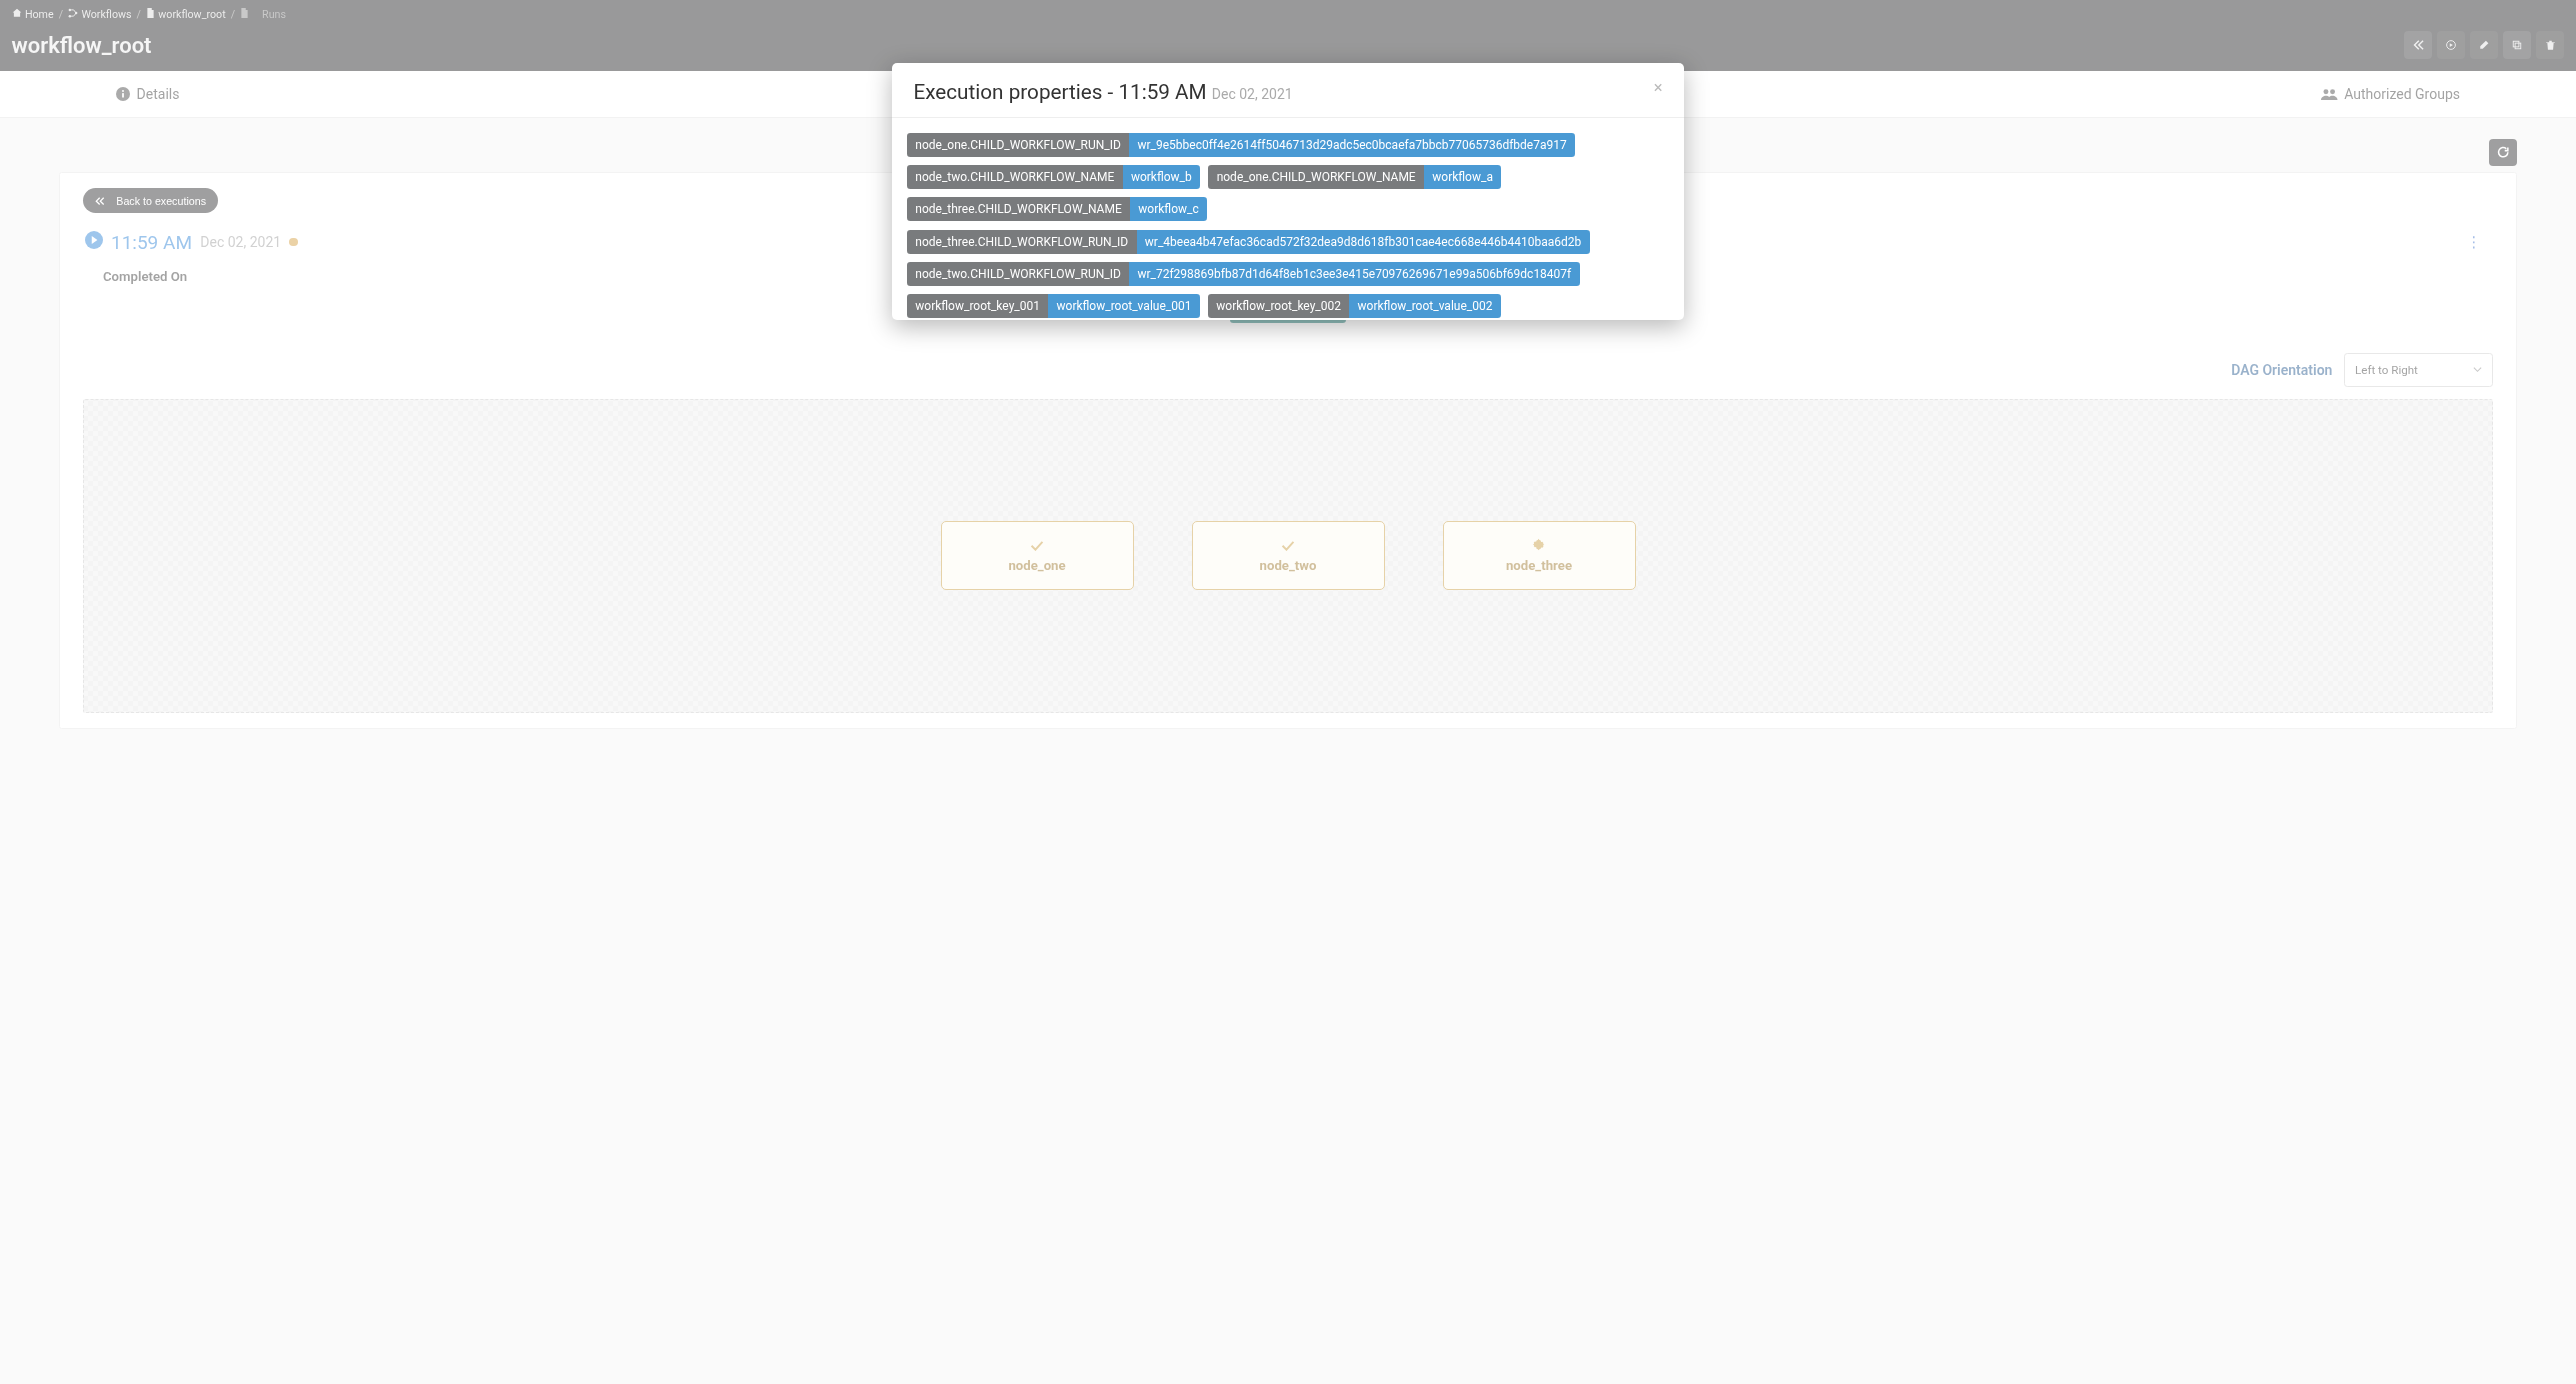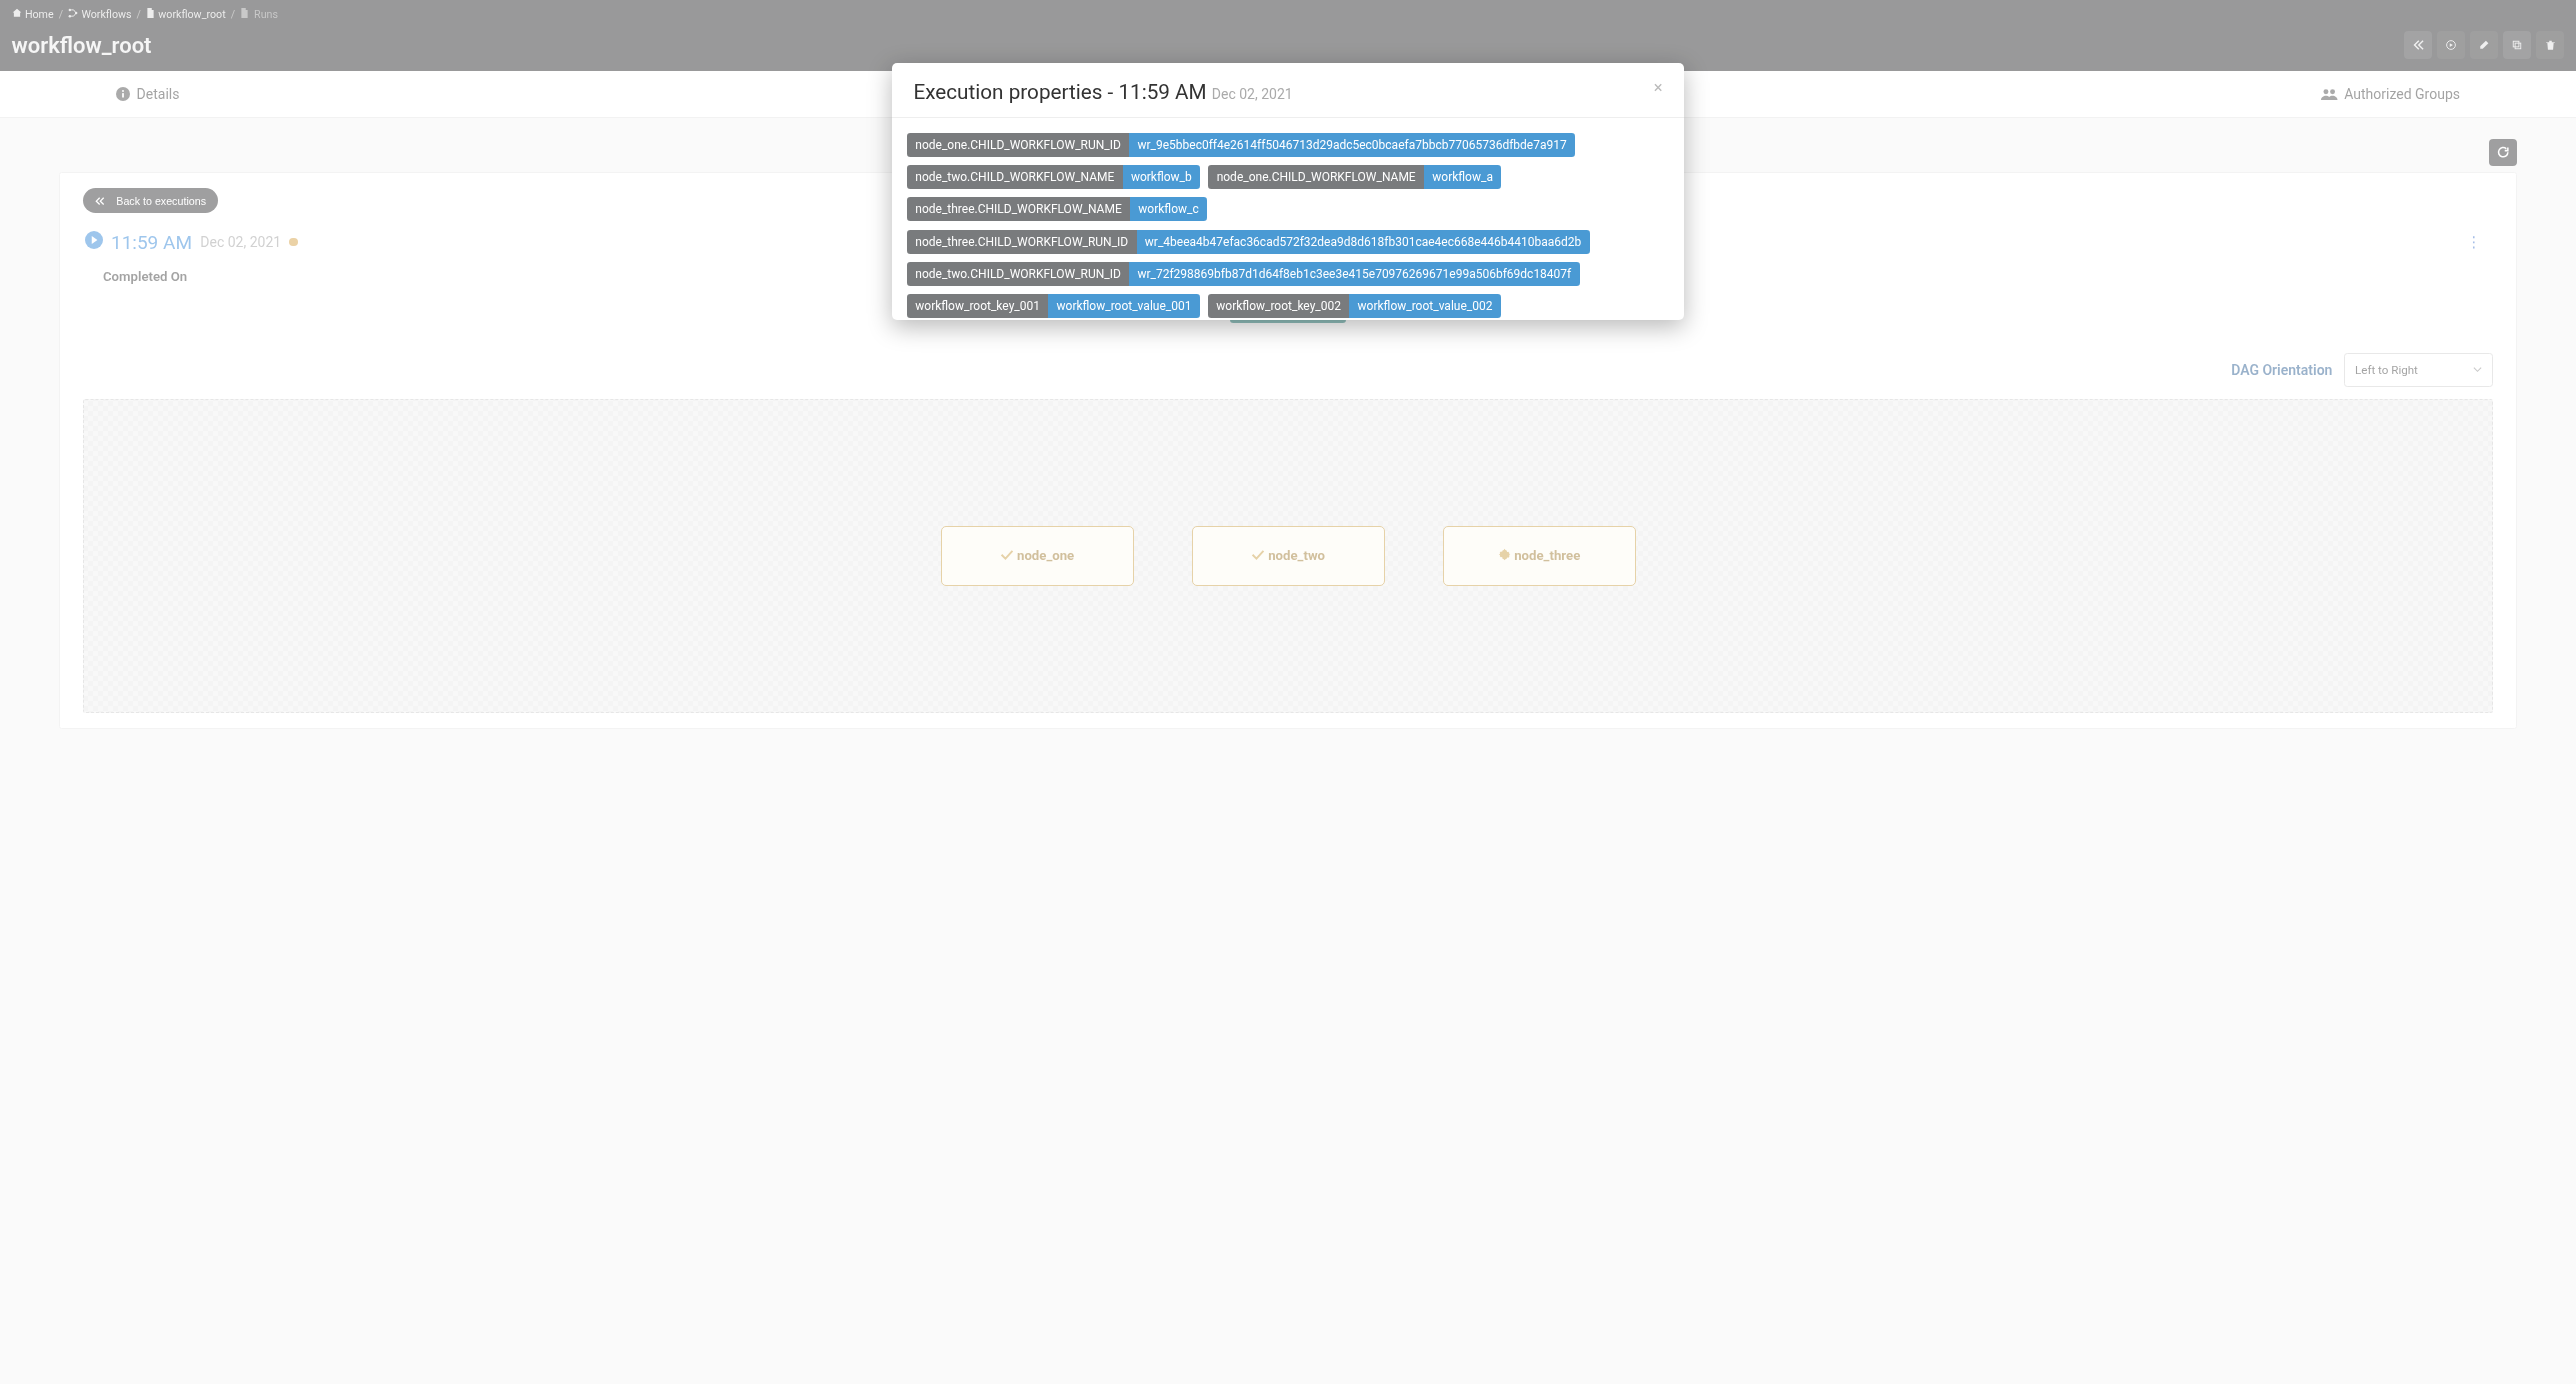--- a/index.html
+++ b/index.html
@@ -1,21 +1,21 @@
 <!DOCTYPE html>
 <html style="font-size:13.2px"><head>
 <meta charset="utf-8">
 <style>
 *{margin:0;padding:0;box-sizing:border-box}
 body{font-family:-apple-system,BlinkMacSystemFont,"Segoe UI",Roboto,"Helvetica Neue",Arial,sans-serif;background:#f4f4f4;width:100%;overflow:hidden}
 .header-dark{background:#1d1d1f;color:#aaa;padding:6.6px 11.6px 0}
 .breadcrumb{font-size:10.7px;display:flex;align-items:center;gap:5px;padding:1.7px 0 6.6px}
 .breadcrumb .bc-link{color:#d8d8d8;cursor:pointer;display:inline-flex;align-items:center;gap:3.3px}
 .breadcrumb .bc-sep{color:#888}
-.breadcrumb .bc-current{color:#888;display:inline-flex;align-items:center;gap:5px}
+.breadcrumb .bc-current{color:#888;display:inline-flex;align-items:center;gap:13px}
 .hdr-row{display:flex;justify-content:space-between;align-items:center;padding:3.3px 0 11.6px}
 .page-title{font-size:22px;font-weight:600;color:#eaeaea}
 .hdr-actions{display:flex;gap:5px}
 .hdr-btn{width:28px;height:28px;background:#2a2a2c;border:none;border-radius:4.1px;color:#ddd;cursor:pointer;display:flex;align-items:center;justify-content:center;font-size:11.6px}
 .hdr-btn.active{background:#333336}
 .tabs{display:flex;justify-content:space-between;background:#fff;border-bottom:0.8px solid #e2e2e2;padding:0 33px}
 .tab{padding:15px 83px;font-size:14px;color:#333;display:flex;align-items:center;gap:6.6px;cursor:pointer}
 .content{padding:21.5px 59px}
 .content-top{display:flex;justify-content:flex-end;margin-bottom:6.6px}
 .refresh-btn{width:28px;height:26.4px;background:#2b2b2d;border:none;border-radius:4.1px;color:#fff;cursor:pointer;display:flex;align-items:center;justify-content:center}
@@ -29,21 +29,21 @@
 .dot-amber{width:8.3px;height:8.3px;border-radius:50%;background:#d29b3a;display:inline-block}
 .kebab{color:#3b6fc9;font-size:15px;cursor:pointer;padding:3.3px 10px}
 .comp-label{font-size:13.2px;font-weight:600;color:#333;padding:3.3px 20px 5px}
 .comp-val{font-size:12.4px;color:#555;padding:1.7px 20px 11.6px}
 .vp-row{text-align:center;margin-top:5px}
 .vp-btn{display:inline-flex;align-items:center;gap:5px;background:#0f766e;color:#fff;border:none;border-radius:3.3px;padding:8.3px 13.2px;font-size:10.7px;cursor:pointer}
 .dag-ctrl{display:flex;justify-content:flex-end;align-items:center;margin-top:30px;gap:11.6px}
 .dag-label{color:#1f548c;font-weight:600;font-size:14px}
 .dag-select{width:149px;height:30px;border:0.8px solid #ccc;border-radius:3.3px;background:#fff;padding:16px 10px;font-size:11.6px;color:#333;display:flex;align-items:center;justify-content:space-between;cursor:pointer}
 .dag-area{margin-top:11.6px;border:0.8px dashed #c8c8c8;background:repeating-conic-gradient(#e7e7e7 0% 25%,#f0f0f0 0% 50%) 50%/10px 10px;height:314px;border-radius:2.5px;position:relative;display:flex;align-items:center;justify-content:center;gap:58px}
-.node-box{width:193px;height:60px;background:#fdfaf2;border:1.2px solid #c79b3e;border-radius:5px;display:flex;flex-direction:row;justify-content:center;align-items:center;gap:3.3px;position:relative;z-index:2}
+.node-box{width:193px;height:69px;background:#fdfaf2;border:1.2px solid #c79b3e;border-radius:5px;display:flex;flex-direction:column;justify-content:center;align-items:center;gap:3.3px;position:relative;z-index:2}
 .node-check{color:#c79b3e;font-size:14px}
 .node-gear{color:#c79b3e;font-size:13.2px}
 .node-label{color:#9a7326;font-weight:700;font-size:13.2px}
 
 .overlay{position:fixed;inset:0;background:rgba(255,255,255,0.55);z-index:50}
 .modal{position:fixed;left:50%;top:63px;transform:translateX(-50%);width:792px;background:#fff;border-radius:5px;box-shadow:0 6.6px 25px rgba(0,0,0,0.28);z-index:60;overflow:hidden}
 .modal-hdr{padding:16.5px 21.5px 13.2px;border-bottom:0.8px solid #eee;display:flex;justify-content:space-between;align-items:flex-start}
 .modal-title{font-size:20.7px;color:#333;font-weight:400}
 .modal-date{font-size:14px;color:#aaa;font-weight:400}
 .modal-close{color:#bbb;font-size:16.5px;cursor:pointer;line-height:1}

